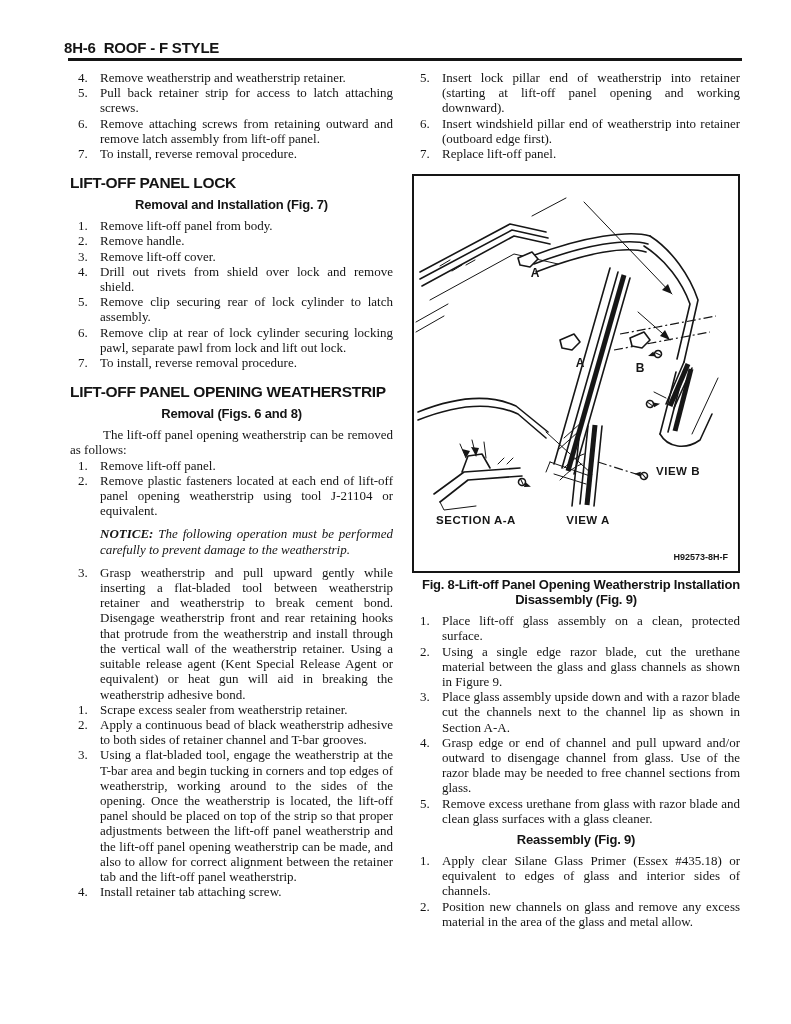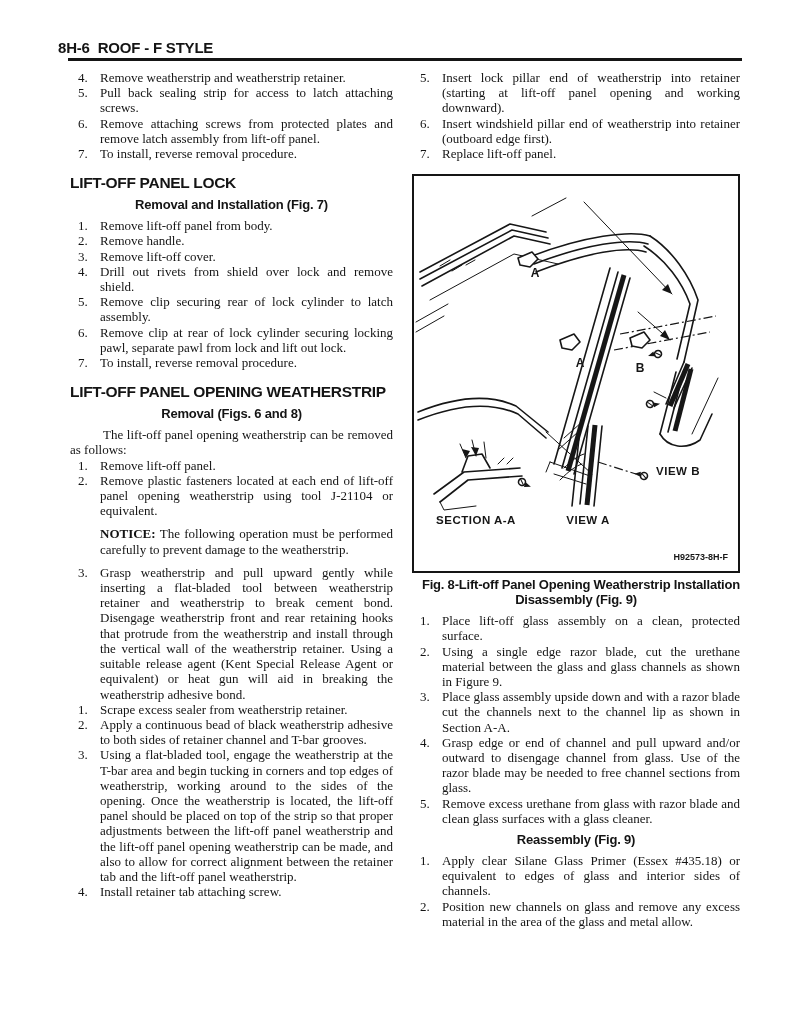--- a/index.html
+++ b/index.html
@@ -2,42 +2,42 @@
 <html><head>
 <meta charset="utf-8">
 <style>
   html,body { margin:0; padding:0; background:#e8e8e6; }
   .page {
     position:relative; width:791px; height:1024px; margin:0 auto;
     background:#ffffff; color:#141414; overflow:hidden;
     font-family:"Liberation Serif", serif; font-size:13px; line-height:15.2px;
   }
   .hdr-title {
-    position:absolute; left:58px; top:40px;
+    position:absolute; left:64px; top:40px;
     font-family:"Liberation Sans", sans-serif; font-weight:bold; font-size:15px;
     letter-spacing:-0.2px; white-space:pre;
   }
   .hdr-rule { position:absolute; left:68px; top:58px; width:674px; height:3px; background:#151515; }
   .col { position:absolute; top:70px; }
   .col-left  { left:70px;  width:323px; }
   .col-right { left:412px; width:328px; }
   .li { display:flex; margin:0; }
   .li .num { flex:0 0 30px; box-sizing:border-box; padding-left:8px; }
   .li .txt { flex:1; text-align:justify; }
   h2.section {
     font-family:"Liberation Sans", sans-serif; font-weight:bold; font-size:15.5px;
     letter-spacing:-0.3px; margin:13px 0 6px 0; line-height:17px;
   }
   h3.sub {
     font-family:"Liberation Sans", sans-serif; font-weight:bold; font-size:13px;
     letter-spacing:-0.2px; margin:0 0 6px 0; line-height:15px;text-align:center;
   }
   h3.sub-mid { margin-top:6px; }
   p.intro { margin:0; text-indent:33px; text-align:justify; }
-  .notice { margin:8px 0 8px 30px; text-align:justify; }
+  .notice { margin:8px 0 8px 30px; text-align:justify;font-style:italic; }
   .notice .nb { font-weight:bold; }
   .figure-box {
     box-sizing:border-box; border:2.5px solid #151515; height:399px;
     margin-top:13px; background:#fff;
   }
   .figure-caption {
     font-family:"Liberation Sans", sans-serif; font-weight:bold; font-size:13px;
     letter-spacing:-0.2px; text-align:right; margin:4px 0 0 0; line-height:15px;
   }
   svg { display:block; }
@@ -61,25 +61,25 @@
   <div class="hdr-rule"></div>
 
   <div class="col col-left">
 
     <div class="li">
       <span class="num">4.</span>
       <span class="txt">Remove weatherstrip and weatherstrip retainer.</span>
     </div>
     <div class="li">
       <span class="num">5.</span>
-      <span class="txt">Pull back sealing strip for access to latch attaching screws.</span>
+      <span class="txt">Pull back retainer strip for access to latch attaching screws.</span>
     </div>
     <div class="li">
       <span class="num">6.</span>
-      <span class="txt">Remove attaching screws from protected plates and remove latch assembly from lift-off panel.</span>
+      <span class="txt">Remove attaching screws from retaining outward and remove latch assembly from lift-off panel.</span>
     </div>
     <div class="li">
       <span class="num">7.</span>
       <span class="txt">To install, reverse removal procedure.</span>
     </div>
 
     <h2 class="section">LIFT-OFF PANEL LOCK</h2>
     <h3 class="sub">Removal and Installation (Fig. 7)</h3>
 
     <div class="li">

